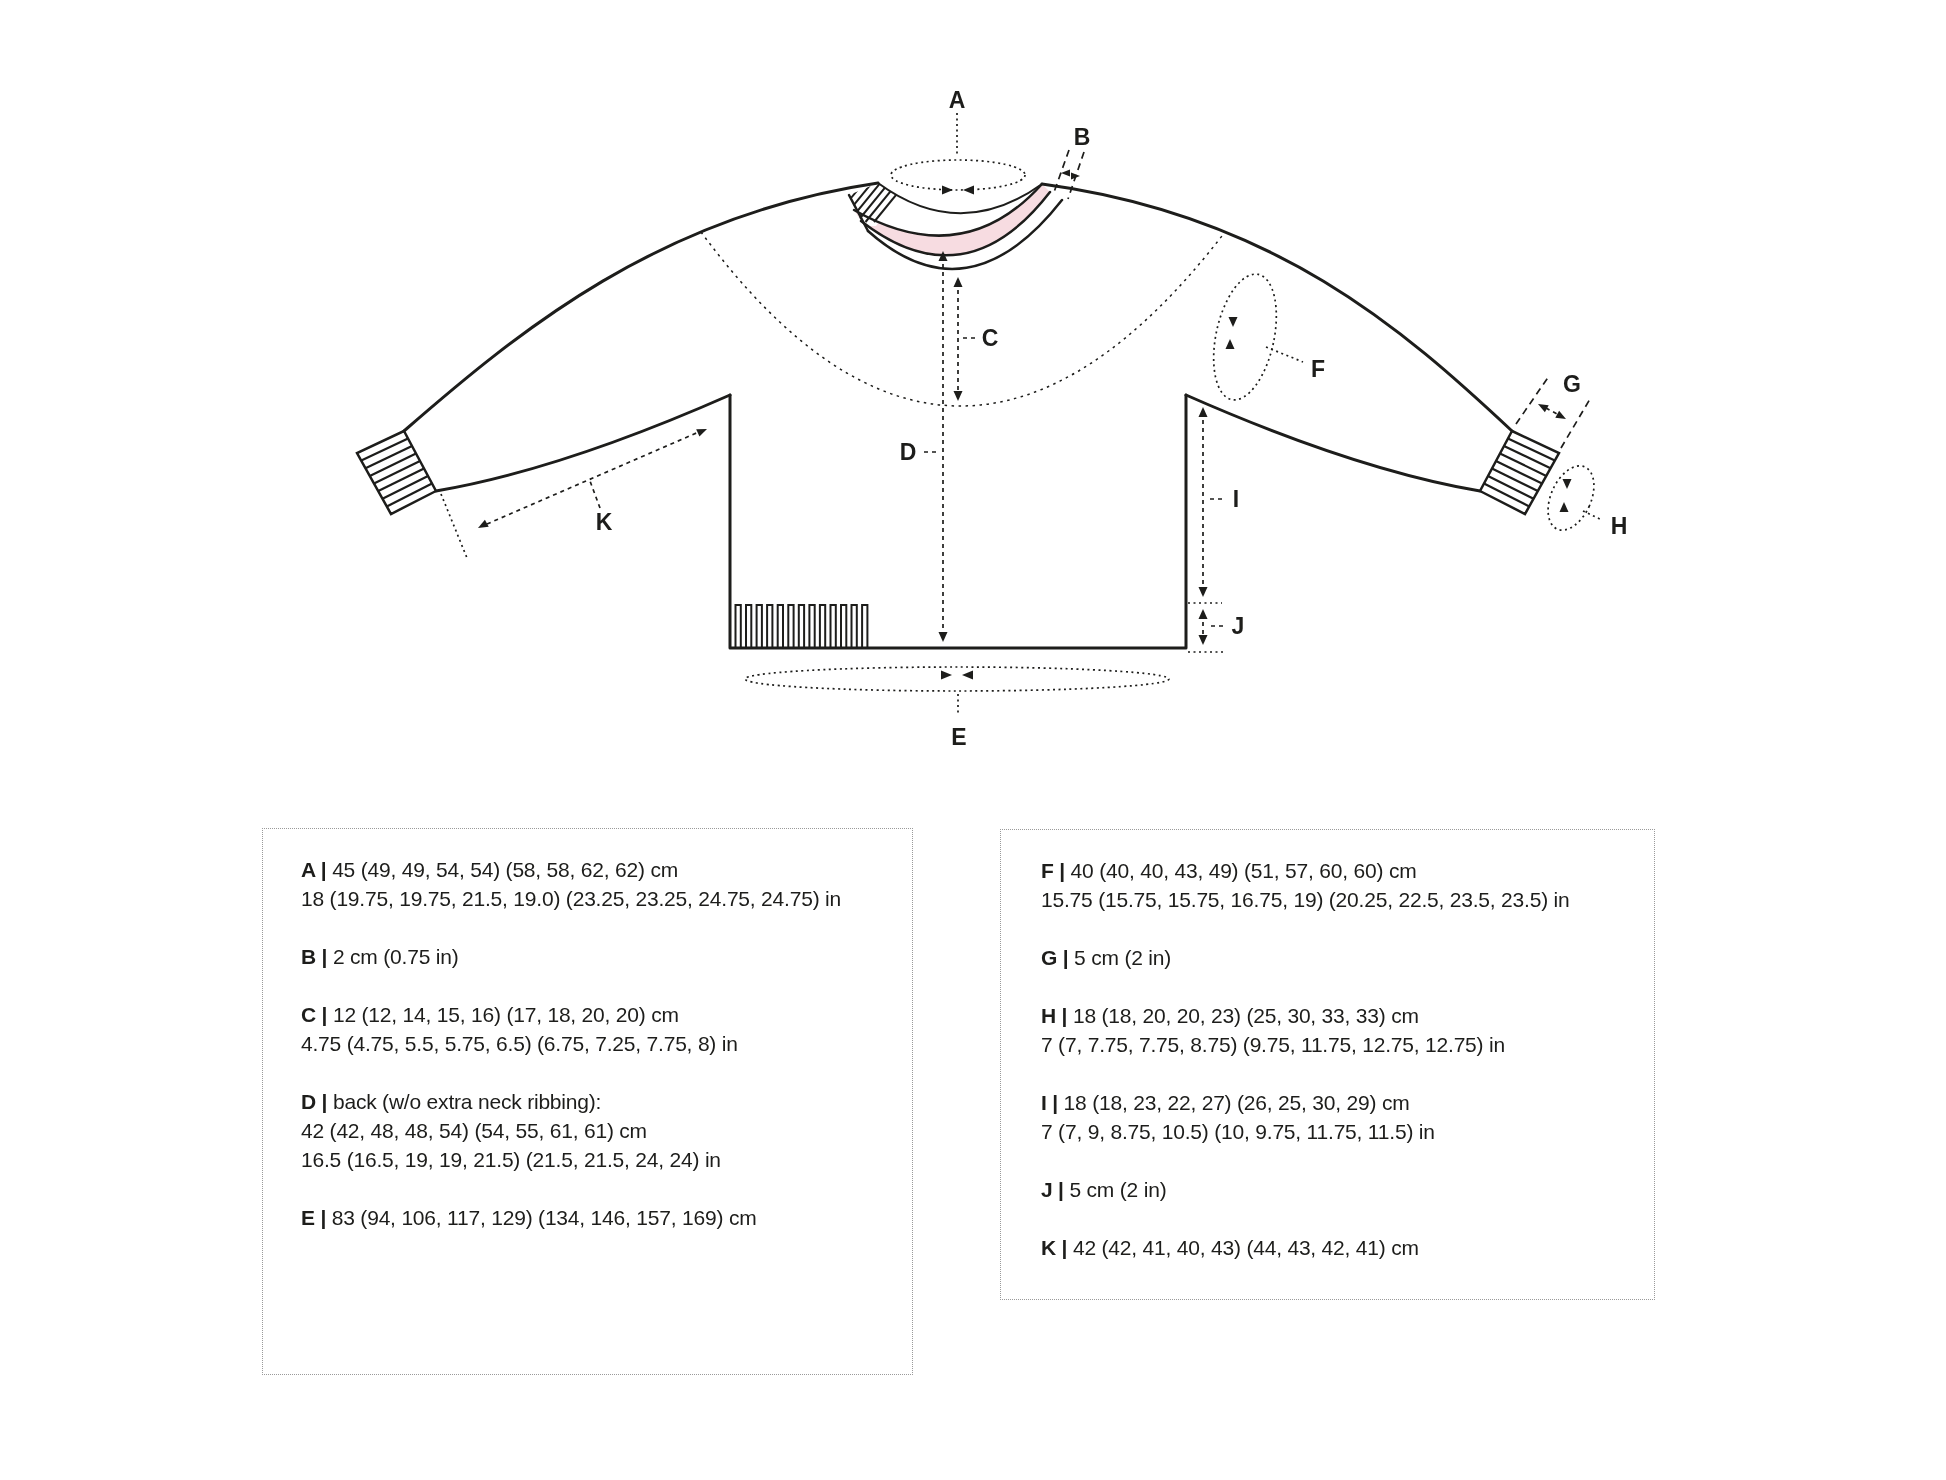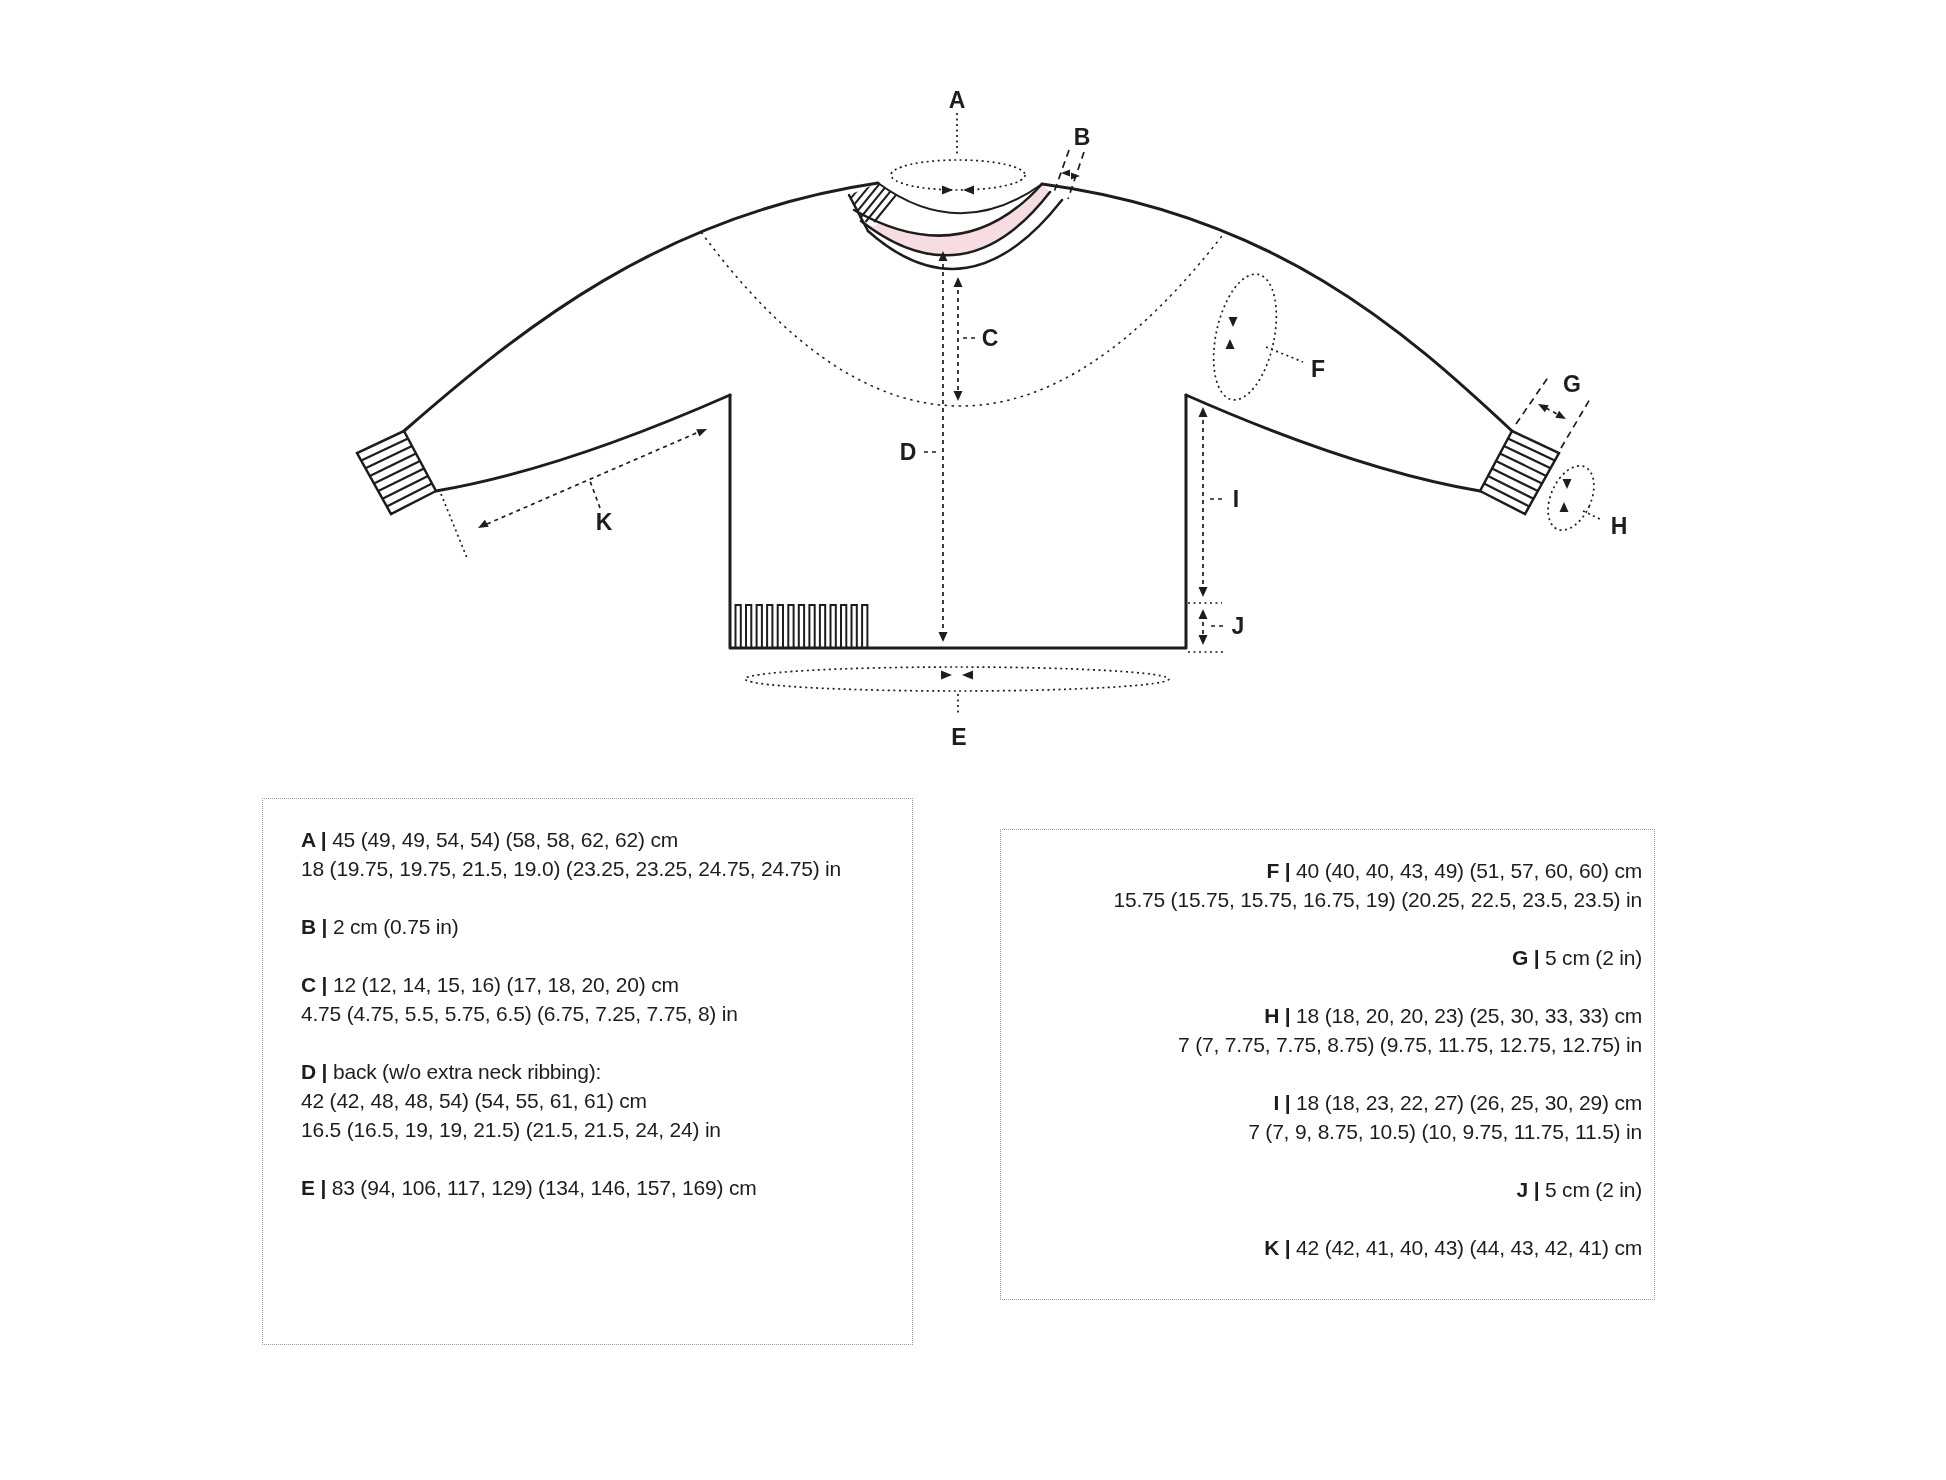--- a/index.html
+++ b/index.html
@@ -18,22 +18,22 @@
   .ldash{stroke:var(--line);stroke-width:1.7;fill:none;stroke-dasharray:7 5;}
   .yoke {stroke:var(--line);stroke-width:1.5;fill:none;stroke-dasharray:2.5 4.5;}
   .head {fill:var(--line);stroke:none;}
   .pinkfill{fill:var(--pink);stroke:none;}
   .whiteout{fill:#fff;stroke:none;}
   .dl{font-family:"Liberation Sans",sans-serif;font-size:23px;font-weight:700;
       fill:var(--line);text-anchor:middle;dominant-baseline:central;}
   
   .mbox{position:absolute;border:1px dotted var(--boxborder,#9a9a9a);box-sizing:border-box;
         background:#fff;font-size:21px;letter-spacing:-0.2px;line-height:29px;}
-  .mbox-left {left:262px;top:798px;width:651px;height:547px;padding:26px 12px 0 38px;}
-  .mbox-right{left:1000px;top:829px;width:655px;height:471px;padding:26px 12px 0 40px;text-align:right;}
+  .mbox-left {left:262px;top:828px;width:651px;height:547px;padding:26px 12px 0 38px;}
+  .mbox-right{left:1000px;top:829px;width:655px;height:471px;padding:26px 12px 0 40px;}
   .m-entry{margin:0 0 29px 0;padding:0;}
   .m-line{display:block;white-space:nowrap;}
   .m-key{font-weight:700;}
 </style>
 </head>
 <body>
 
 <div class="stage" style="--line: #1d1d1b; --pink: #f7dce1; --boxborder: #9a9a9a; --ink: #1d1d1b;">
 
   <svg width="1946" height="1480" viewBox="0 0 1946 1480">

